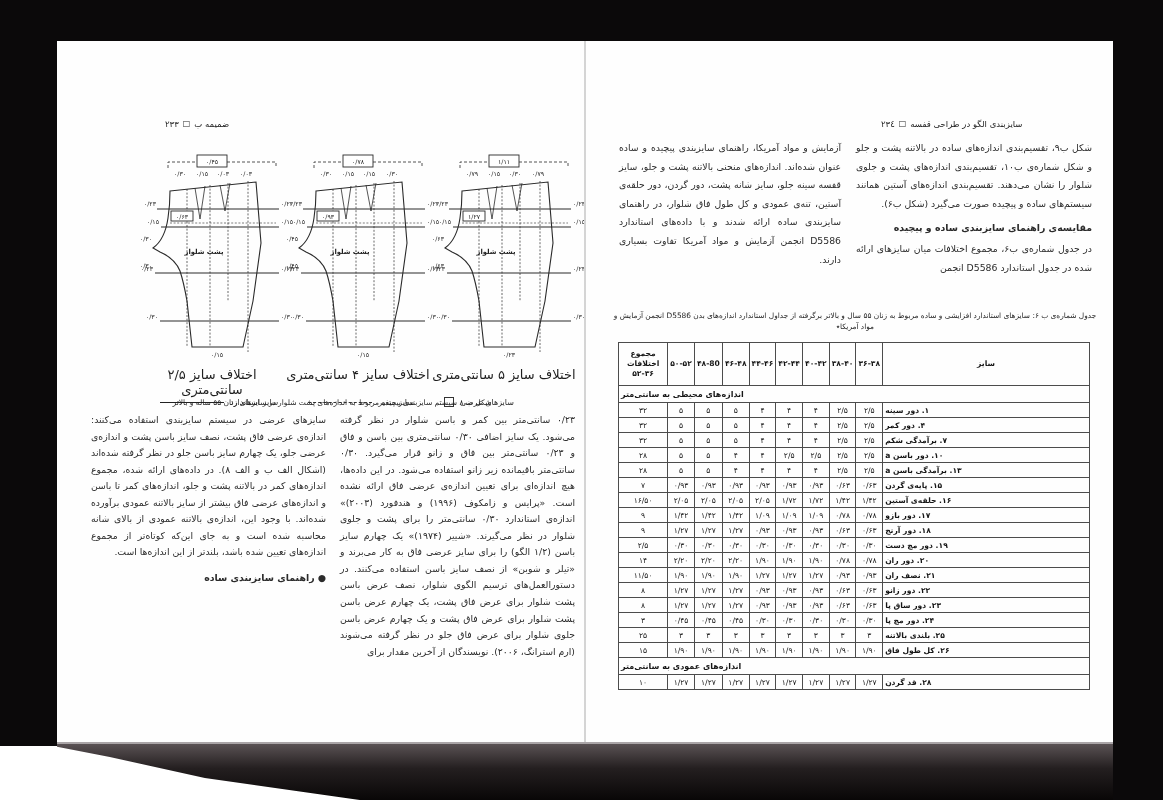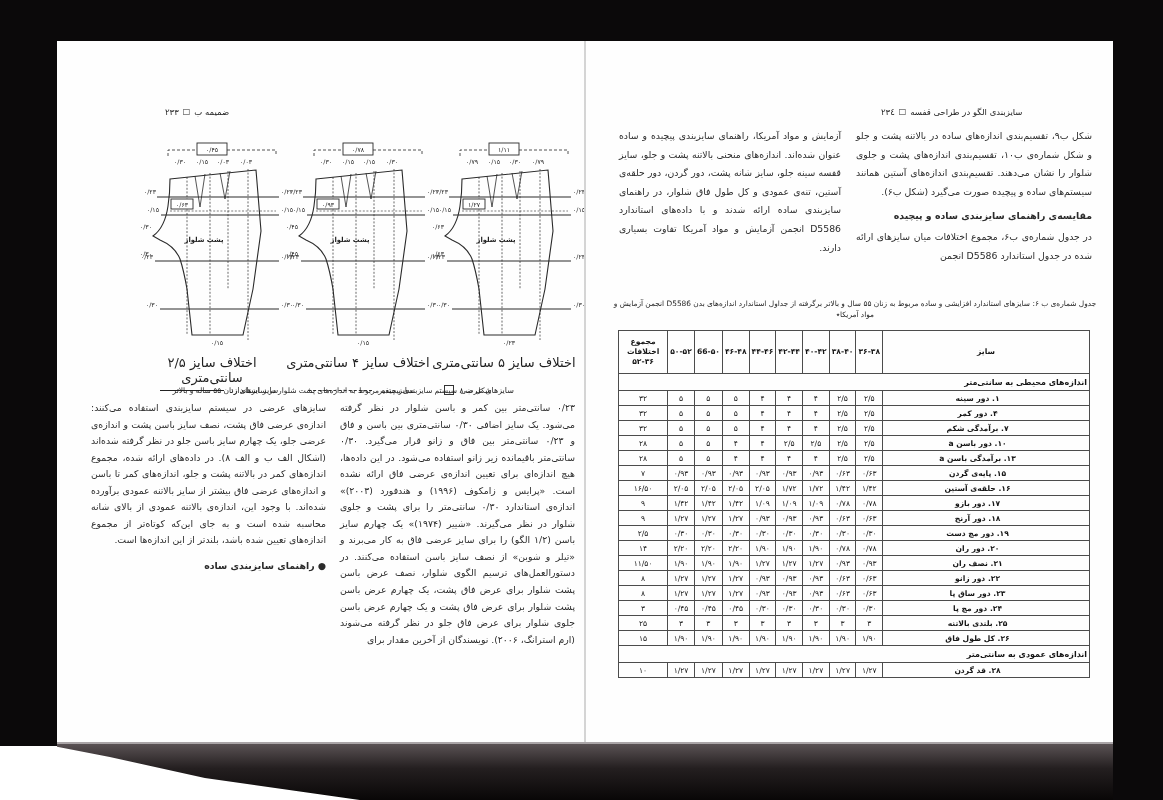--- a/index.html
+++ b/index.html
@@ -6,21 +6,21 @@
   body{width:1163px;height:800px;position:relative;overflow:hidden;background:#ffffff;
        font-family:"DejaVu Sans",sans-serif;color:#2b2b2b;}
   .backdrop{position:absolute;left:0;top:0;width:1163px;height:800px;background:#0b090a;}
   .bottom-white{position:absolute;left:0;top:746px;width:1163px;height:54px;background:#ffffff;}
   .shadow-blob{position:absolute;left:57px;top:742px;width:1056px;height:58px;
       background:linear-gradient(180deg,#5a5254 0%,#241f20 42%,#070505 100%);
       border-top:2px solid #aaa5a7;
       clip-path:polygon(0 0,100% 0,100% 100%,30% 100%,14% 60%,5% 25%,0 8%);}
   .right-band{position:absolute;left:1113px;top:0;width:50px;height:800px;background:#0b090a;}
   .spread{position:absolute;left:57px;top:41px;width:1056px;height:701px;background:#fefefe;}
-  .page{position:absolute;top:0;height:100%;width:528px;}
+  .page{position:absolute;top:12px;height:100%;width:528px;}
   .page-left{left:0;}
   .page-right{left:528px;}
   .spine{position:absolute;left:527px;top:0;width:2px;height:100%;
       background:linear-gradient(90deg,#ececec,#bdbdbd,#ececec);}
   .pg-header{position:absolute;display:flex;direction:ltr;align-items:center;gap:4px;
       font-size:8.5px;color:#222;}
   .pg-header .sq{font-size:8px;line-height:1;}
   .lp-header{top:66px;left:108px;}
   .rp-header{top:66px;left:296px;}
   .lp-diagrams{position:absolute;top:98px;left:82px;width:440px;display:flex;direction:ltr;}
@@ -47,25 +47,25 @@
   .rp-cols .body-p{line-height:2.0;}
   .bold-heading{font-size:9.4px;font-weight:bold;direction:rtl;text-align:right;
       margin:9px 0 7px 0;}
   .lp-heading{margin-top:11px;margin-bottom:16px;}
   .rp-tablecaption{position:absolute;top:257px;left:28px;width:484px;text-align:center;
       font-size:7.4px;line-height:1.55;direction:rtl;color:#1f1f1f;}
   .rp-tablewrap{position:absolute;top:289px;left:33px;width:472px;}
   table.sizes{width:100%;border-collapse:collapse;direction:rtl;font-size:7.6px;color:#161616;}
   table.sizes th,table.sizes td{border:1px solid #4c4c4c;padding:1px 2px;}
   table.sizes thead th{font-weight:bold;text-align:center;height:40px;line-height:1.35;}
-  table.sizes td.lbl{text-align:center;padding-right:19px;font-weight:bold;white-space:nowrap;}
+  table.sizes td.lbl{text-align:left;padding-right:19px;font-weight:bold;white-space:nowrap;}
   table.sizes td.val{text-align:center;direction:ltr;}
   table.sizes td.tot{text-align:center;direction:ltr;}
   table.sizes th.range{direction:ltr;}
-  table.sizes tr.section td{text-align:right;font-weight:bold;font-size:8px;height:14px;}
+  table.sizes tr.section td{text-align:left;font-weight:bold;font-size:8px;height:14px;}
   table.sizes tbody tr{height:15px;}
 </style>
 </head>
 <body>
 
 <div class="backdrop"></div>
 <div class="bottom-white"></div>
 <div class="shadow-blob"></div>
 <div class="right-band"></div>
 
@@ -269,21 +269,21 @@
         </colgroup>
         <thead>
             <tr>
               <th>سایز</th>
               <th class="range">۳۶-۳۸</th>
               <th class="range">۳۸-۴۰</th>
               <th class="range">۴۰-۴۲</th>
               <th class="range">۴۲-۴۴</th>
               <th class="range">۴۴-۴۶</th>
               <th class="range">۴۶-۴۸</th>
-              <th class="range">66-۵۰</th>
+              <th class="range">۴۸-80</th>
               <th class="range">۵۰-۵۲</th>
               <th>مجموع اختلافات ۳۶-۵۲</th>
             </tr>
           </thead>
         <tbody>
             <tr class="section">
               <td colspan="10">اندازه‌های محیطی به سانتی‌متر</td>
             </tr>
             <tr>
               <td class="lbl">۱. دور سینه</td>

